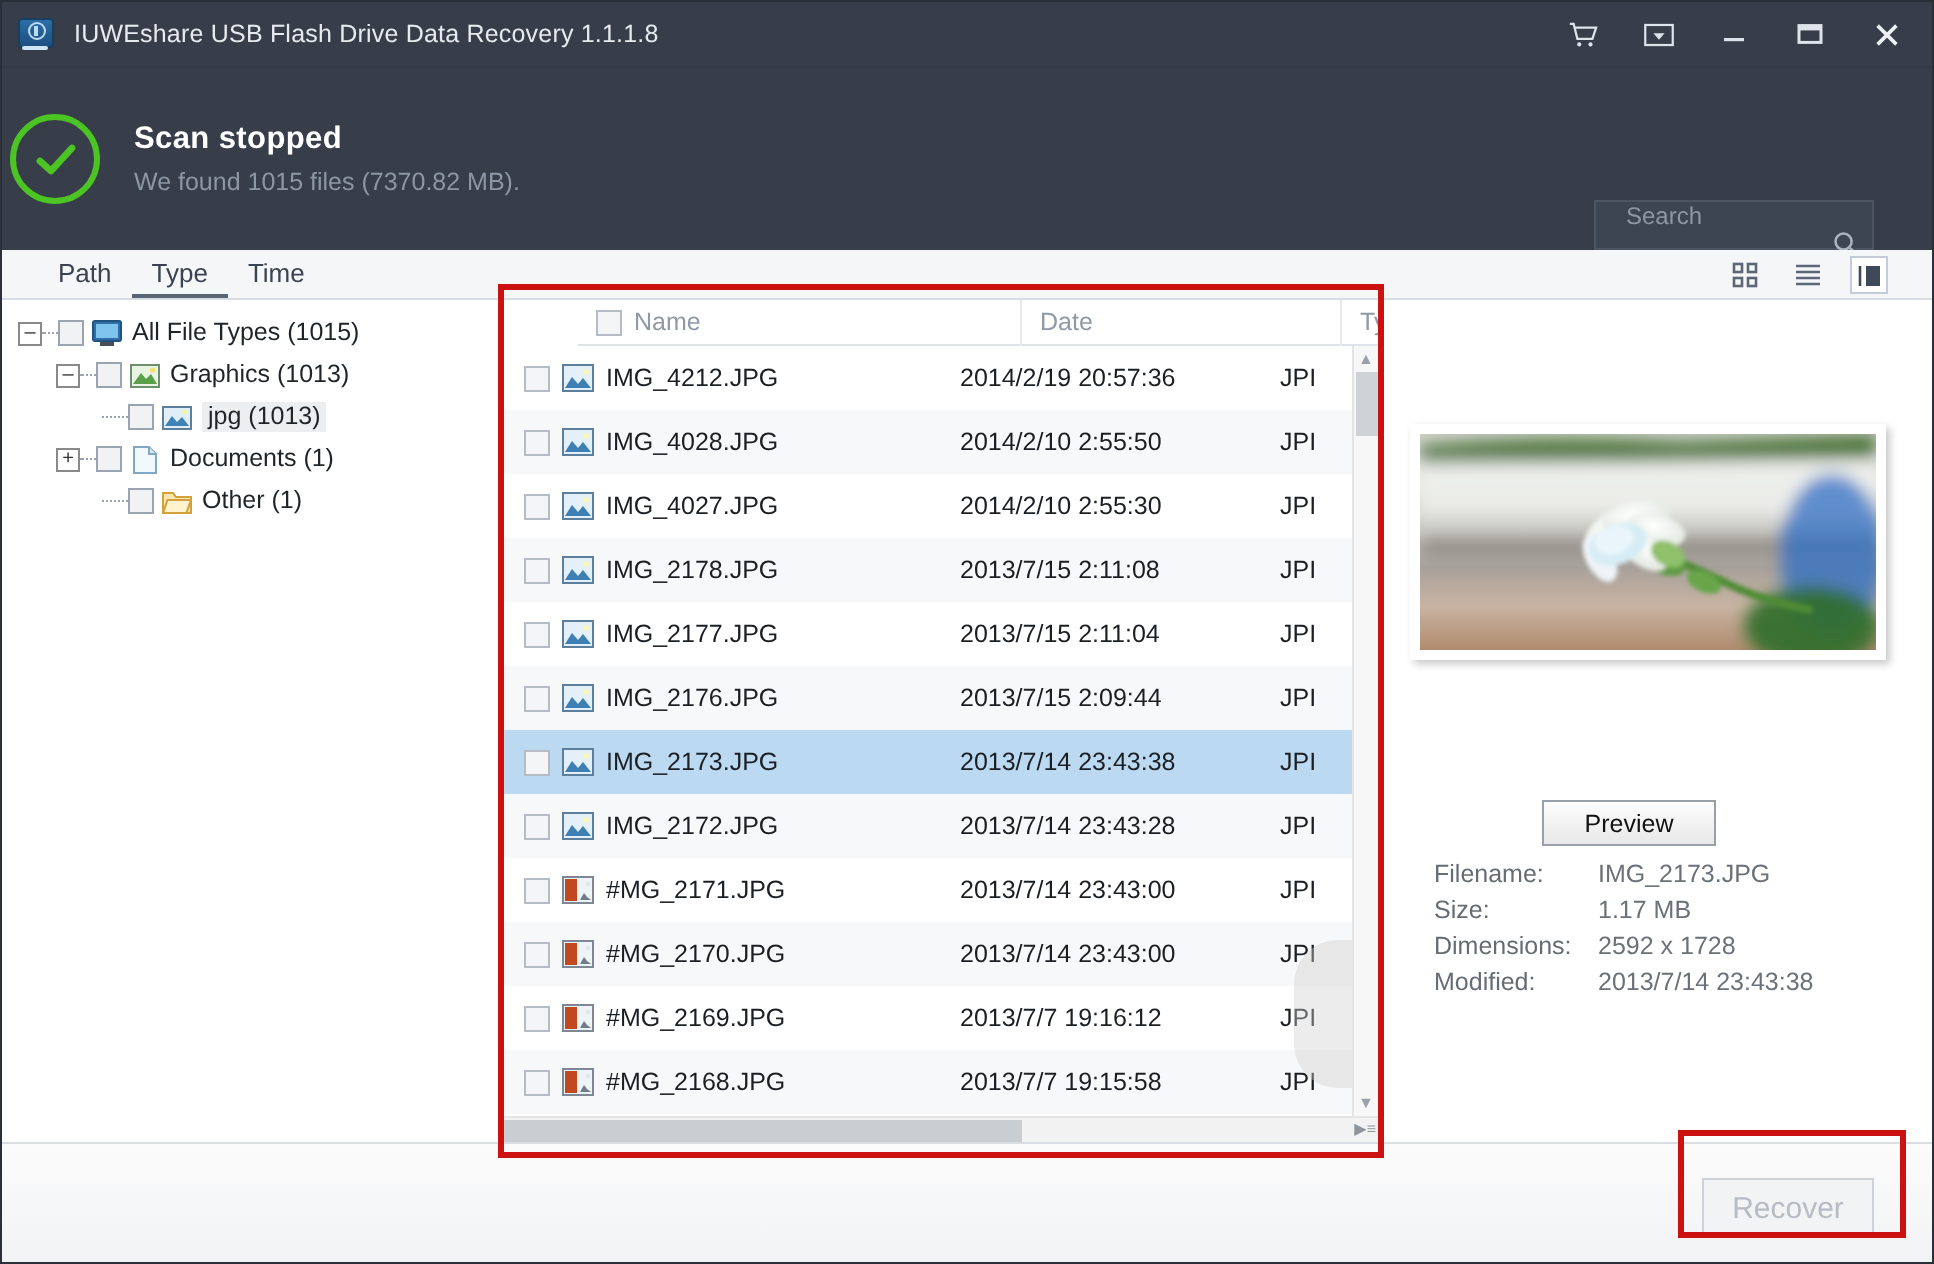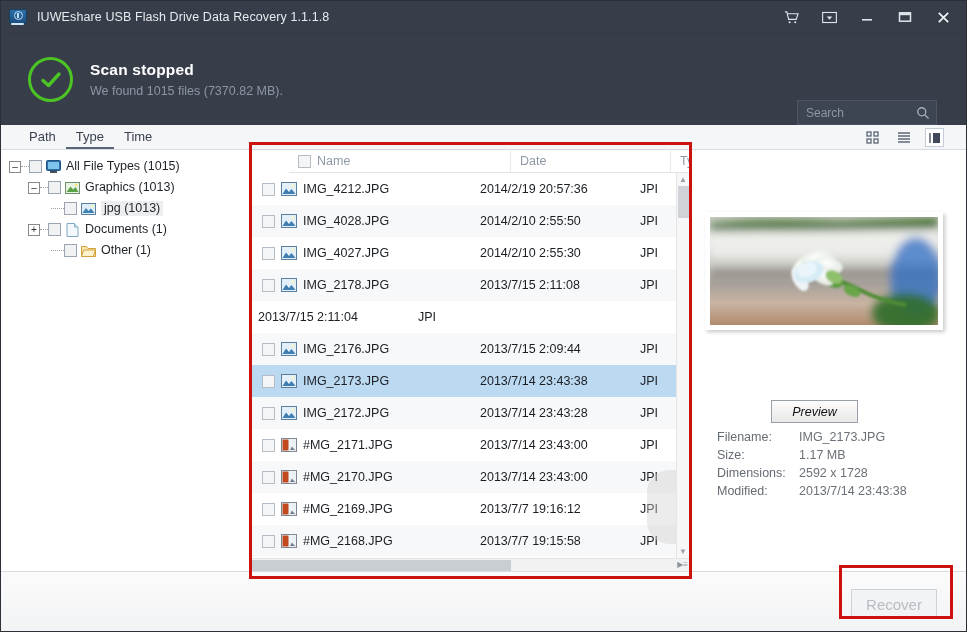--- a/index.html
+++ b/index.html
@@ -69,21 +69,21 @@
     width: 38px; height: 33px;
     display:flex; align-items:center; justify-content:center;
     color:#dfe4ea;
   }
 
   
   .banner {
     height: 91px;
     background: #373e4a;
     display:flex; align-items:center;
-    padding-left: 27px;
+    padding-left: 4px;
     position: relative;
   }
   .check-circle {
     width: 45px; height:45px; border-radius:50%;
     border: 3px solid #4cc424;
     display:flex;align-items:center;justify-content:center;
     flex:0 0 auto;
   }
   .check-circle svg { display:block; }
   .banner-text { margin-left: 17px; }
@@ -94,20 +94,21 @@
   .banner-sub {
     color:#8d96a4; font-size:12.5px; margin-top:5px;
   }
   .search-wrap {
     position:absolute; right:29px; top:66px;
     width:140px; height:25px;
     background:#3d4552;
     border:1px solid #4d5564;
     display:flex; align-items:center;
     padding: 0 6px 0 8px;
+    flex-direction: column;
   }
   .search-wrap input {
     background:transparent; border:none; outline:none;
     color:#c9d0da; font-size:12px;
     font-family:"Liberation Sans",sans-serif;
     width:110px;
   }
   .search-wrap input::placeholder { color:#8d96a4; }
   .search-ico { margin-left:auto; color:#aab2bf; display:flex; }
 
@@ -250,21 +251,20 @@
   }
   .photo .inner { position:absolute; inset:0; overflow:hidden; }
   .btn-preview {
     position:absolute; left:82px; top:250px;
     width:87px; height:23px;
     background: linear-gradient(#fdfdfd,#e8e8e8);
     border:1px solid #9aa0a8;
     font-size:12.5px; color:#111;
     display:flex;align-items:center;justify-content:center;
     font-family:"Liberation Sans",sans-serif;
-    font-style:italic;
   }
   .meta {
     position:absolute; left:28px; top:278px;
     font-size:12.5px; color:#666c74;
     line-height:18px;
   }
   .meta table { border-collapse:collapse; }
   .meta td { padding:0; vertical-align:top; }
   .meta td.k { width:82px; }
   .meta td.v { color:#6b7178; }
@@ -548,20 +548,29 @@
                   <path d="M1.5 12 L5 6.5 L8 10 L10.5 7 L14.5 12 Z" fill="#3d7fb3"></path>
                   <circle cx="12" cy="4" r="1.4" fill="#f6f7b8"></circle>
                 </svg></span>
             <span>IMG_2178.JPG</span>
           </div>
           <div class="c-date">2013/7/15 2:11:08</div>
           <div class="c-type">JPI</div>
         </div>
 
         <div class="frow">
+          <div class="c-name">
+            <span class="fcbox"></span>
+            <span class="ficon"><svg width="16" height="14" viewBox="0 0 16 14">
+                  <rect x="0.5" y="0.5" width="15" height="13" fill="#e3f0f9" stroke="#5b7f9c"></rect>
+                  <path d="M1.5 12 L5 6.5 L8 10 L10.5 7 L14.5 12 Z" fill="#3d7fb3"></path>
+                  <circle cx="12" cy="4" r="1.4" fill="#f6f7b8"></circle>
+                </svg></span>
+            <span>IMG_2177.JPG</span>
+          </div>
           <div class="c-date">2013/7/15 2:11:04</div>
           <div class="c-type">JPI</div>
         </div>
 
         <div class="frow alt">
           <div class="c-name">
             <span class="fcbox"></span>
             <span class="ficon"><svg width="16" height="14" viewBox="0 0 16 14">
                   <rect x="0.5" y="0.5" width="15" height="13" fill="#e3f0f9" stroke="#5b7f9c"></rect>
                   <path d="M1.5 12 L5 6.5 L8 10 L10.5 7 L14.5 12 Z" fill="#3d7fb3"></path>

